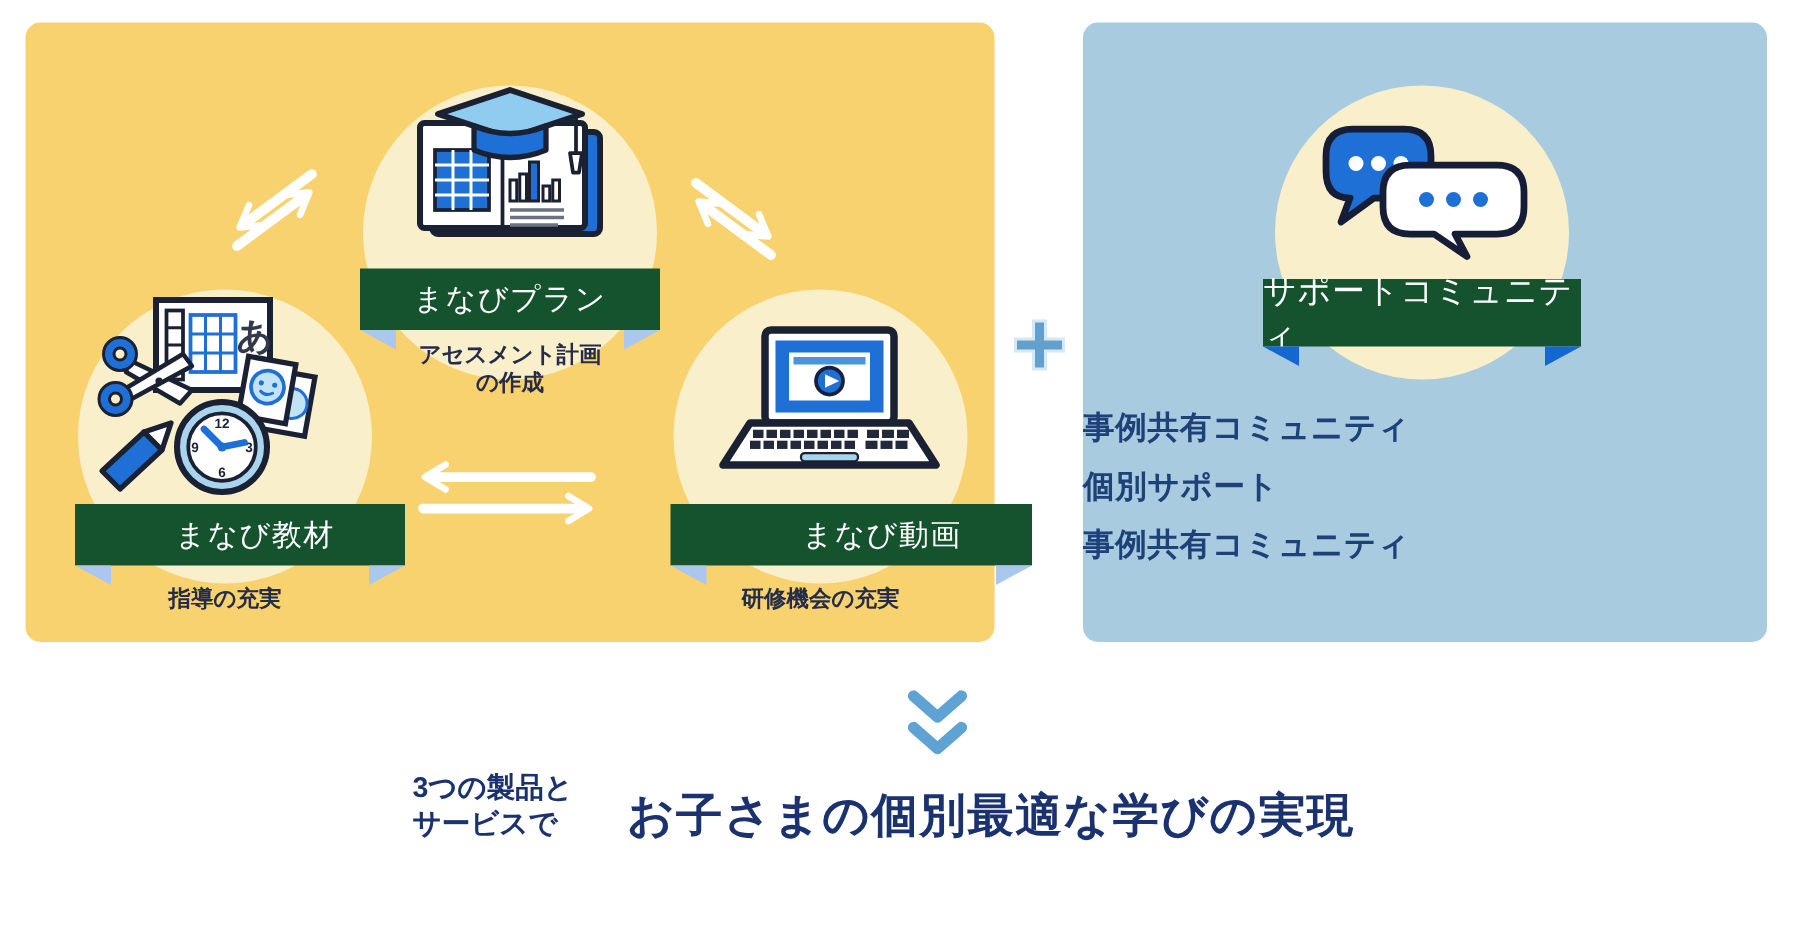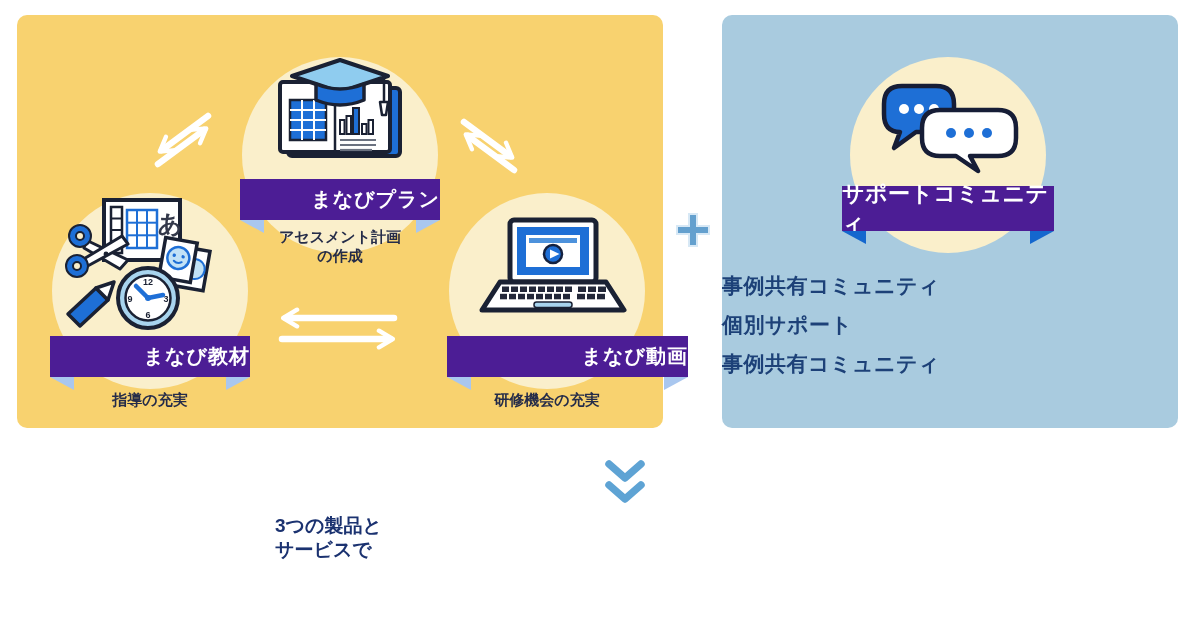--- a/index.html
+++ b/index.html
@@ -3,22 +3,22 @@
 <meta charset="utf-8">
 <style>
   html,body{margin:0;padding:0;background:#ffffff;}
   .canvas{position:relative;width:1200px;height:630px;background:#ffffff;overflow:hidden;
           font-family:"Liberation Sans","DejaVu Sans",sans-serif;}
   .panel{position:absolute;top:15px;height:413px;border-radius:10px;}
   #panel-products{left:17px;width:646px;background:#F8D26F;}
   #panel-community{left:722px;width:456px;background:#A9CBDF;}
   .circle{position:absolute;width:196px;height:196px;border-radius:50%;background:#FAEFCB;z-index:1;}
   .icon{position:absolute;z-index:2;}
-  .ribbon{position:absolute;height:41px;background:#4c1d95;color:#ffffff;font-weight:bold;
-          display:flex;align-items:center;justify-content:flex-end;z-index:3;
+  .ribbon{position:absolute;height:41px;background:#14532d;color:#ffffff;font-weight:normal;
+          display:flex;align-items:center;justify-content:center;z-index:3;
           font-size:20px;letter-spacing:1px;}
   .ribbon::before{content:"";position:absolute;top:100%;left:0;width:0;height:0;
           border-top:13px solid var(--fold);border-left:24px solid transparent;}
   .ribbon::after{content:"";position:absolute;top:100%;right:0;width:0;height:0;
           border-top:13px solid var(--fold);border-right:24px solid transparent;}
   .fold-light{--fold:#A9C7EF;}
   .fold-bright{--fold:#1467CE;}
   .caption{position:absolute;text-align:center;font-weight:bold;color:#252C49;
            font-size:15px;line-height:19px;z-index:3;}
   .community-list{position:absolute;left:722px;top:266px;width:456px;text-align:left;
@@ -173,21 +173,21 @@
     <line x1="8" y1="54" x2="54" y2="20" stroke="#fff" stroke-width="6.5" stroke-linecap="round" marker-end="url(#ah)"></line>
   </svg>
   <svg class="icon" style="left:272px;top:302px" width="132" height="52" viewBox="0 0 132 52">
     <line x1="122" y1="16" x2="14" y2="16" stroke="#fff" stroke-width="6.5" stroke-linecap="round" marker-end="url(#ah)"></line>
     <line x1="10" y1="37" x2="118" y2="37" stroke="#fff" stroke-width="6.5" stroke-linecap="round" marker-end="url(#ah)"></line>
   </svg>
 
   <div class="ribbon fold-light" style="left:240px;top:179px;width:200px;">
     <span>まなびプラン</span>
   </div>
-  <div class="ribbon fold-light" style="left:50px;top:336px;width:200px;">
+  <div class="ribbon fold-light" style="left:50px;top:336px;width:200px;padding-left:20px;">
     <span>まなび教材</span>
   </div>
   <div class="ribbon fold-light" style="left:447px;top:336px;width:200px;padding-left:41px;">
     <span>まなび動画</span>
   </div>
   <div class="ribbon fold-bright" style="left:842px;top:186px;width:212px;height:45px;font-size:22px;letter-spacing:0.5px;">
     <span>サポートコミュニティ</span>
   </div>
 
   <div class="caption" style="left:240px;top:227px;width:200px;">
@@ -209,14 +209,15 @@
 
   <svg class="icon" style="left:601px;top:456px" width="48" height="54" viewBox="0 0 48 54">
     <polyline points="8,8 24,22 40,8" fill="none" stroke="#5EA3D4" stroke-width="7.5" stroke-linecap="round" stroke-linejoin="round"></polyline>
     <polyline points="8,29 24,43 40,29" fill="none" stroke="#5EA3D4" stroke-width="7.5" stroke-linecap="round" stroke-linejoin="round"></polyline>
   </svg>
 
   <div class="footer-lead">
     <div>3つの製品と</div>
     <div>サービスで</div>
   </div>
+  <div class="footer-headline">お子さまの個別最適な学びの実現</div>
 
 </div>
 
 </body></html>

